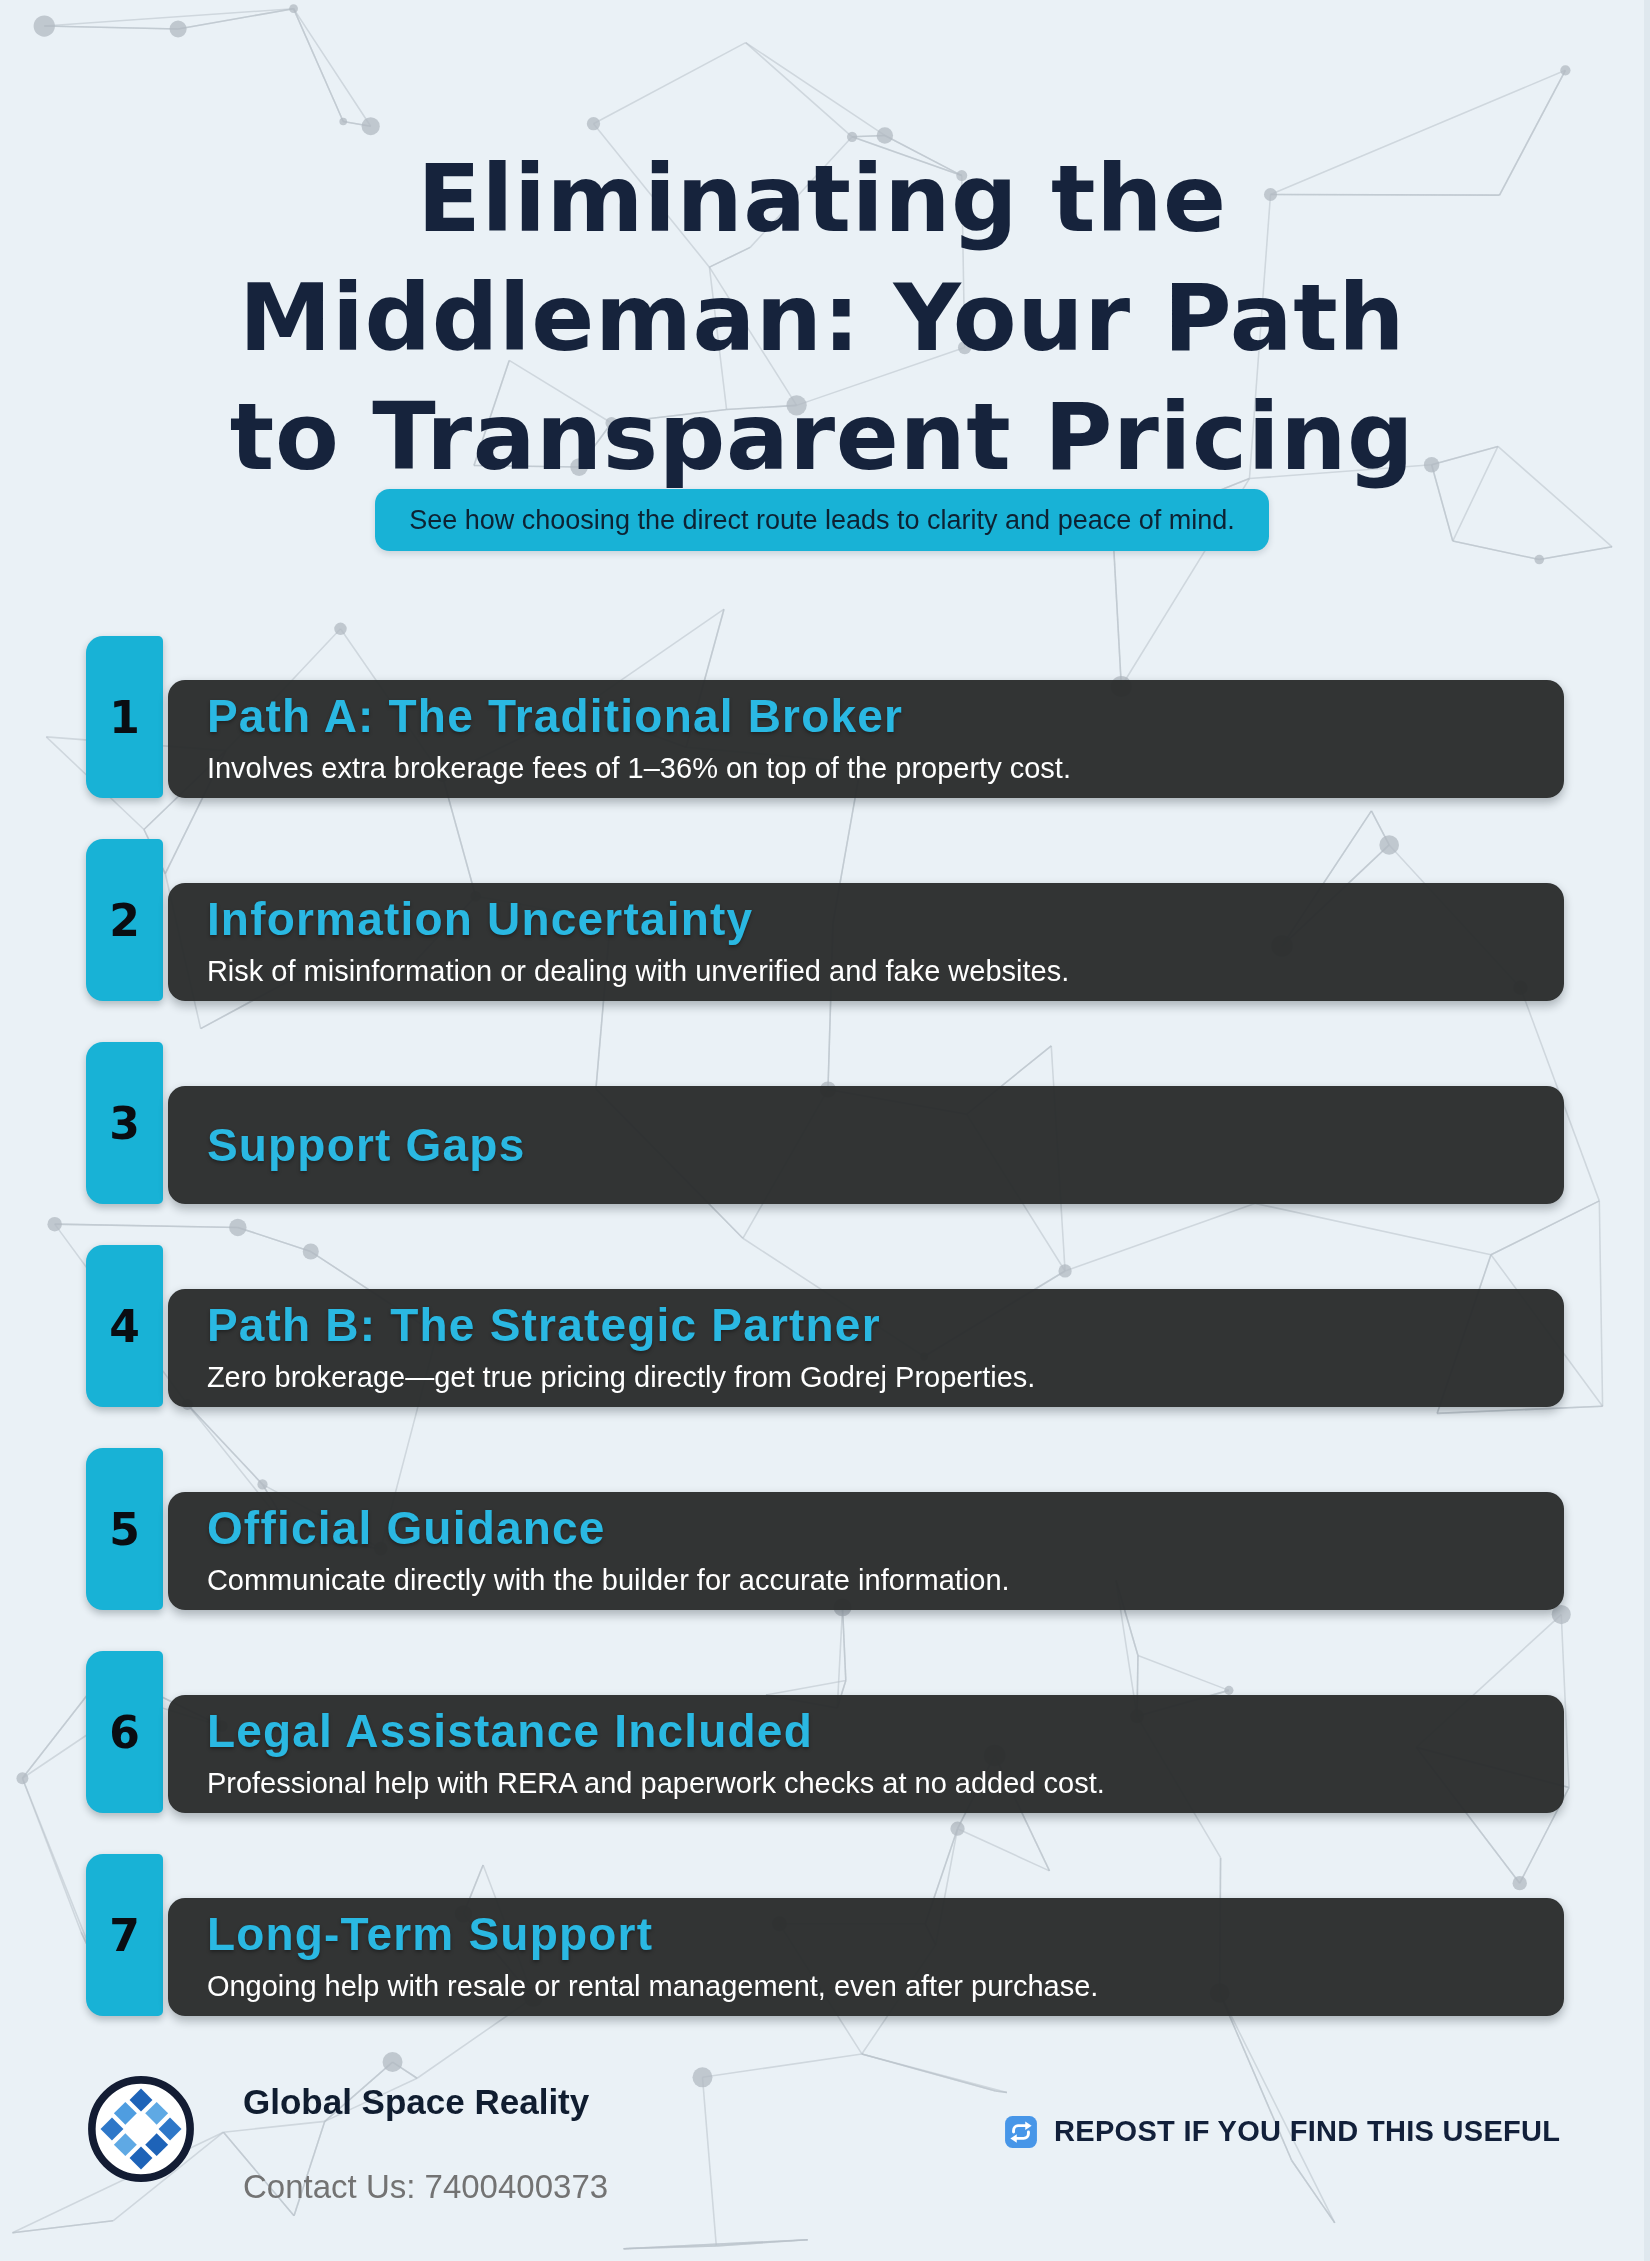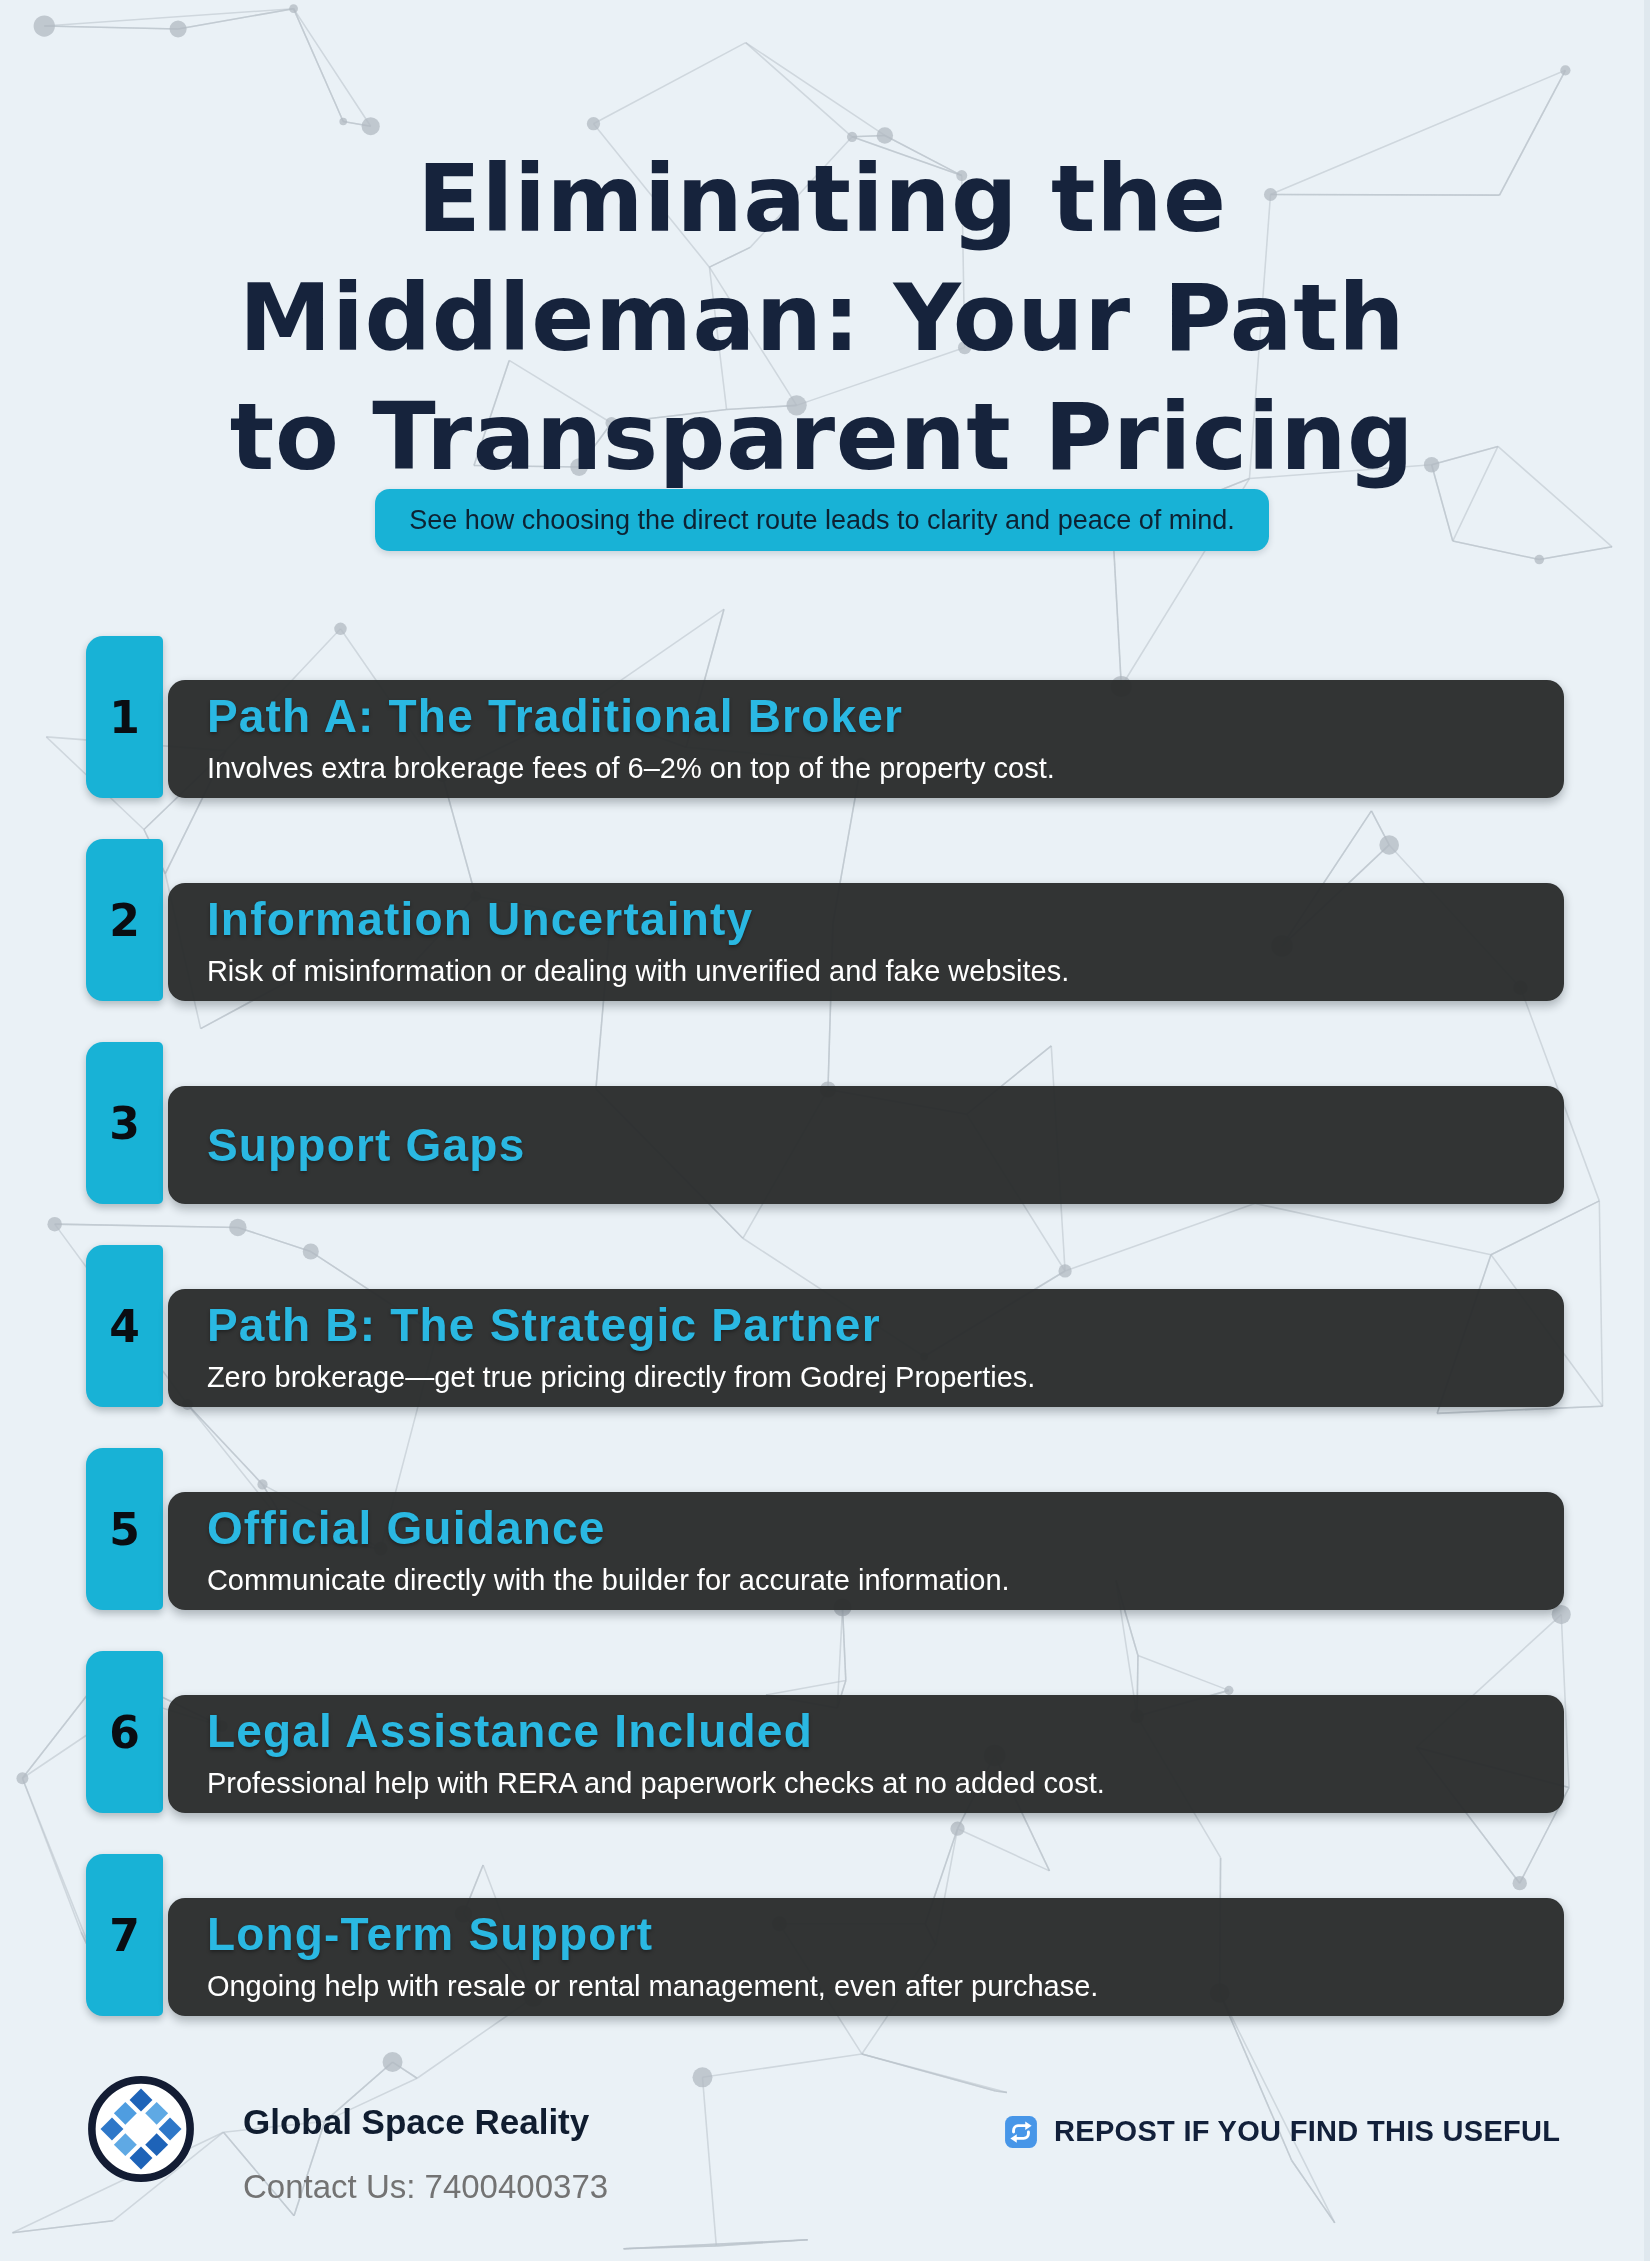--- a/index.html
+++ b/index.html
@@ -70,21 +70,21 @@
     line-height:1;
   }
   .card-text{
     font-size:29px;color:#ffffff;line-height:1.15;
   }
 
   
   .footer-logo{position:absolute;left:87px;top:2075px;width:108px;height:108px;}
   .brand-name{
     position:absolute;left:243px;top:2082px;
-    font-weight:bold;font-size:35px;color:#101d30;margin-top:20px;
+    font-weight:bold;font-size:35px;color:#101d30;
   }
   .contact{
     position:absolute;left:243px;top:2168px;
     font-size:33px;color:#737373;
   }
   .repost{
     position:absolute;left:1004px;top:2112px;height:39px;
     display:flex;align-items:center;gap:16px;
   }
   .repost-icon{width:34px;height:34px;flex:0 0 34px;}
@@ -391,21 +391,21 @@
   </div>
 
   <div class="cards">
 
     <div class="card">
       <div class="card-tab">
         <span class="card-number">1</span>
       </div>
       <div class="card-body">
         <div class="card-heading">Path A: The Traditional Broker</div>
-        <div class="card-text">Involves extra brokerage fees of 6–2% on top of the property cost.</div>
+        <div class="card-text">Involves extra brokerage fees of 1–36% on top of the property cost.</div>
       </div>
     </div>
 
     <div class="card">
       <div class="card-tab">
         <span class="card-number">2</span>
       </div>
       <div class="card-body">
         <div class="card-heading">Information Uncertainty</div>
         <div class="card-text">Risk of misinformation or dealing with unverified and fake websites.</div>

